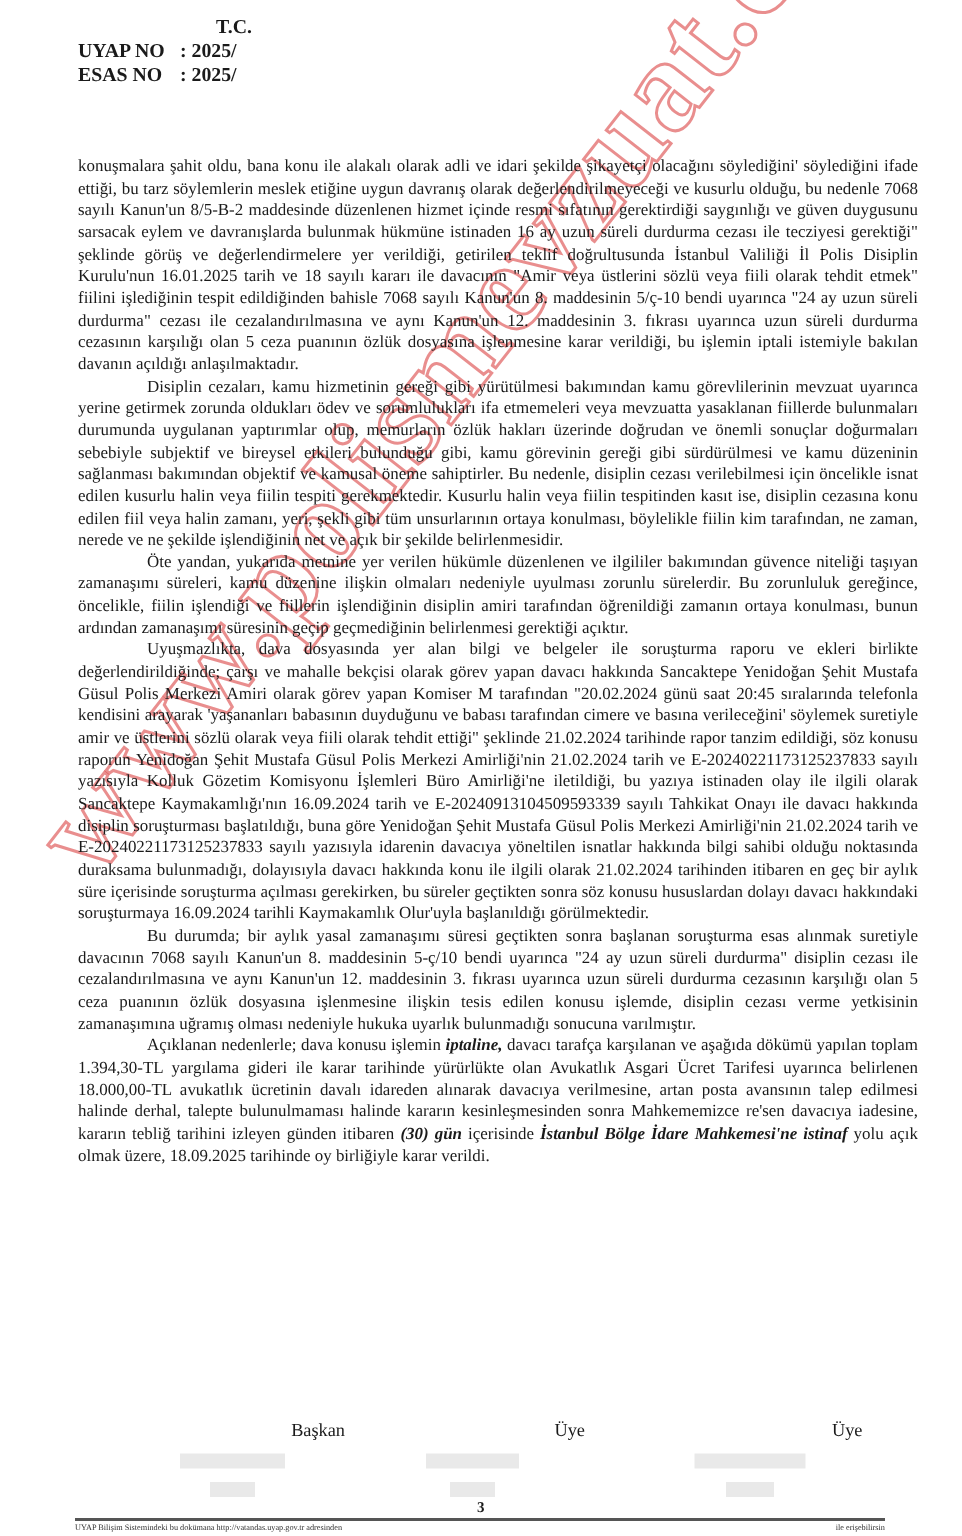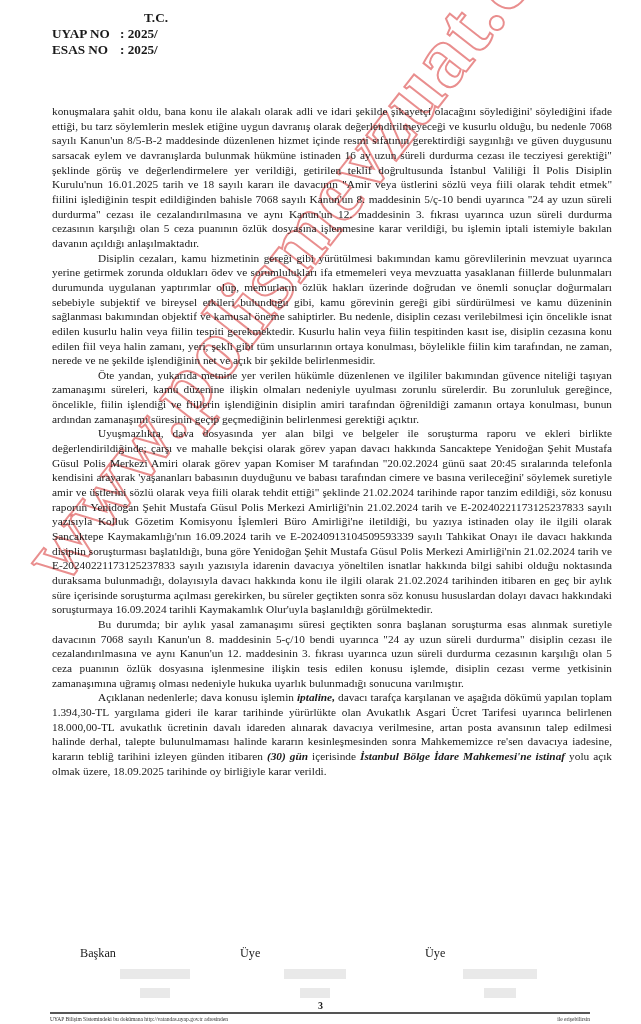--- a/index.html
+++ b/index.html
@@ -8,21 +8,21 @@
   .header{position:absolute;left:52px;top:10px;width:200px;font-weight:bold;font-size:13.2px;line-height:16.2px;}
   .header .c1{text-align:center;padding-left:8px;}
   .header .row{display:flex;}
   .header .lab{width:68px;}
   .body{position:absolute;left:52px;top:104px;width:560px;font-size:11.3px;line-height:14.65px;text-align:justify;}
   .body p{margin:0;}
   .ind{text-indent:46px;}
   .last-line{text-align-last:left;}
   b{font-weight:bold;font-style:italic;}
   .sign{position:absolute;top:946px;left:0;width:641px;font-size:12.2px;}
-  .sign .col{position:absolute;text-align:left;}
+  .sign .col{position:absolute;text-align:right;}
   .sign .blur{background:#e9e9e9;height:10px;margin:0 auto;}
   .pagenum{position:absolute;top:1000px;left:0;width:641px;text-align:center;font-size:10px;font-weight:bold;}
   .rule{position:absolute;top:1012px;left:50px;width:540px;height:2px;background:#555;}
   .footer{position:absolute;top:1016px;left:50px;width:540px;font-size:5.5px;display:flex;justify-content:space-between;color:#333;}
   .watermark{position:absolute;left:40px;top:520px;transform:rotate(-52deg);transform-origin:left center;
     font-family:"Liberation Serif",serif;font-size:86px;font-weight:bold;color:transparent;
     -webkit-text-stroke:2px rgba(215,50,50,0.55);white-space:nowrap;letter-spacing:1px;pointer-events:none;}
 </style>
 </head>
 <body>

